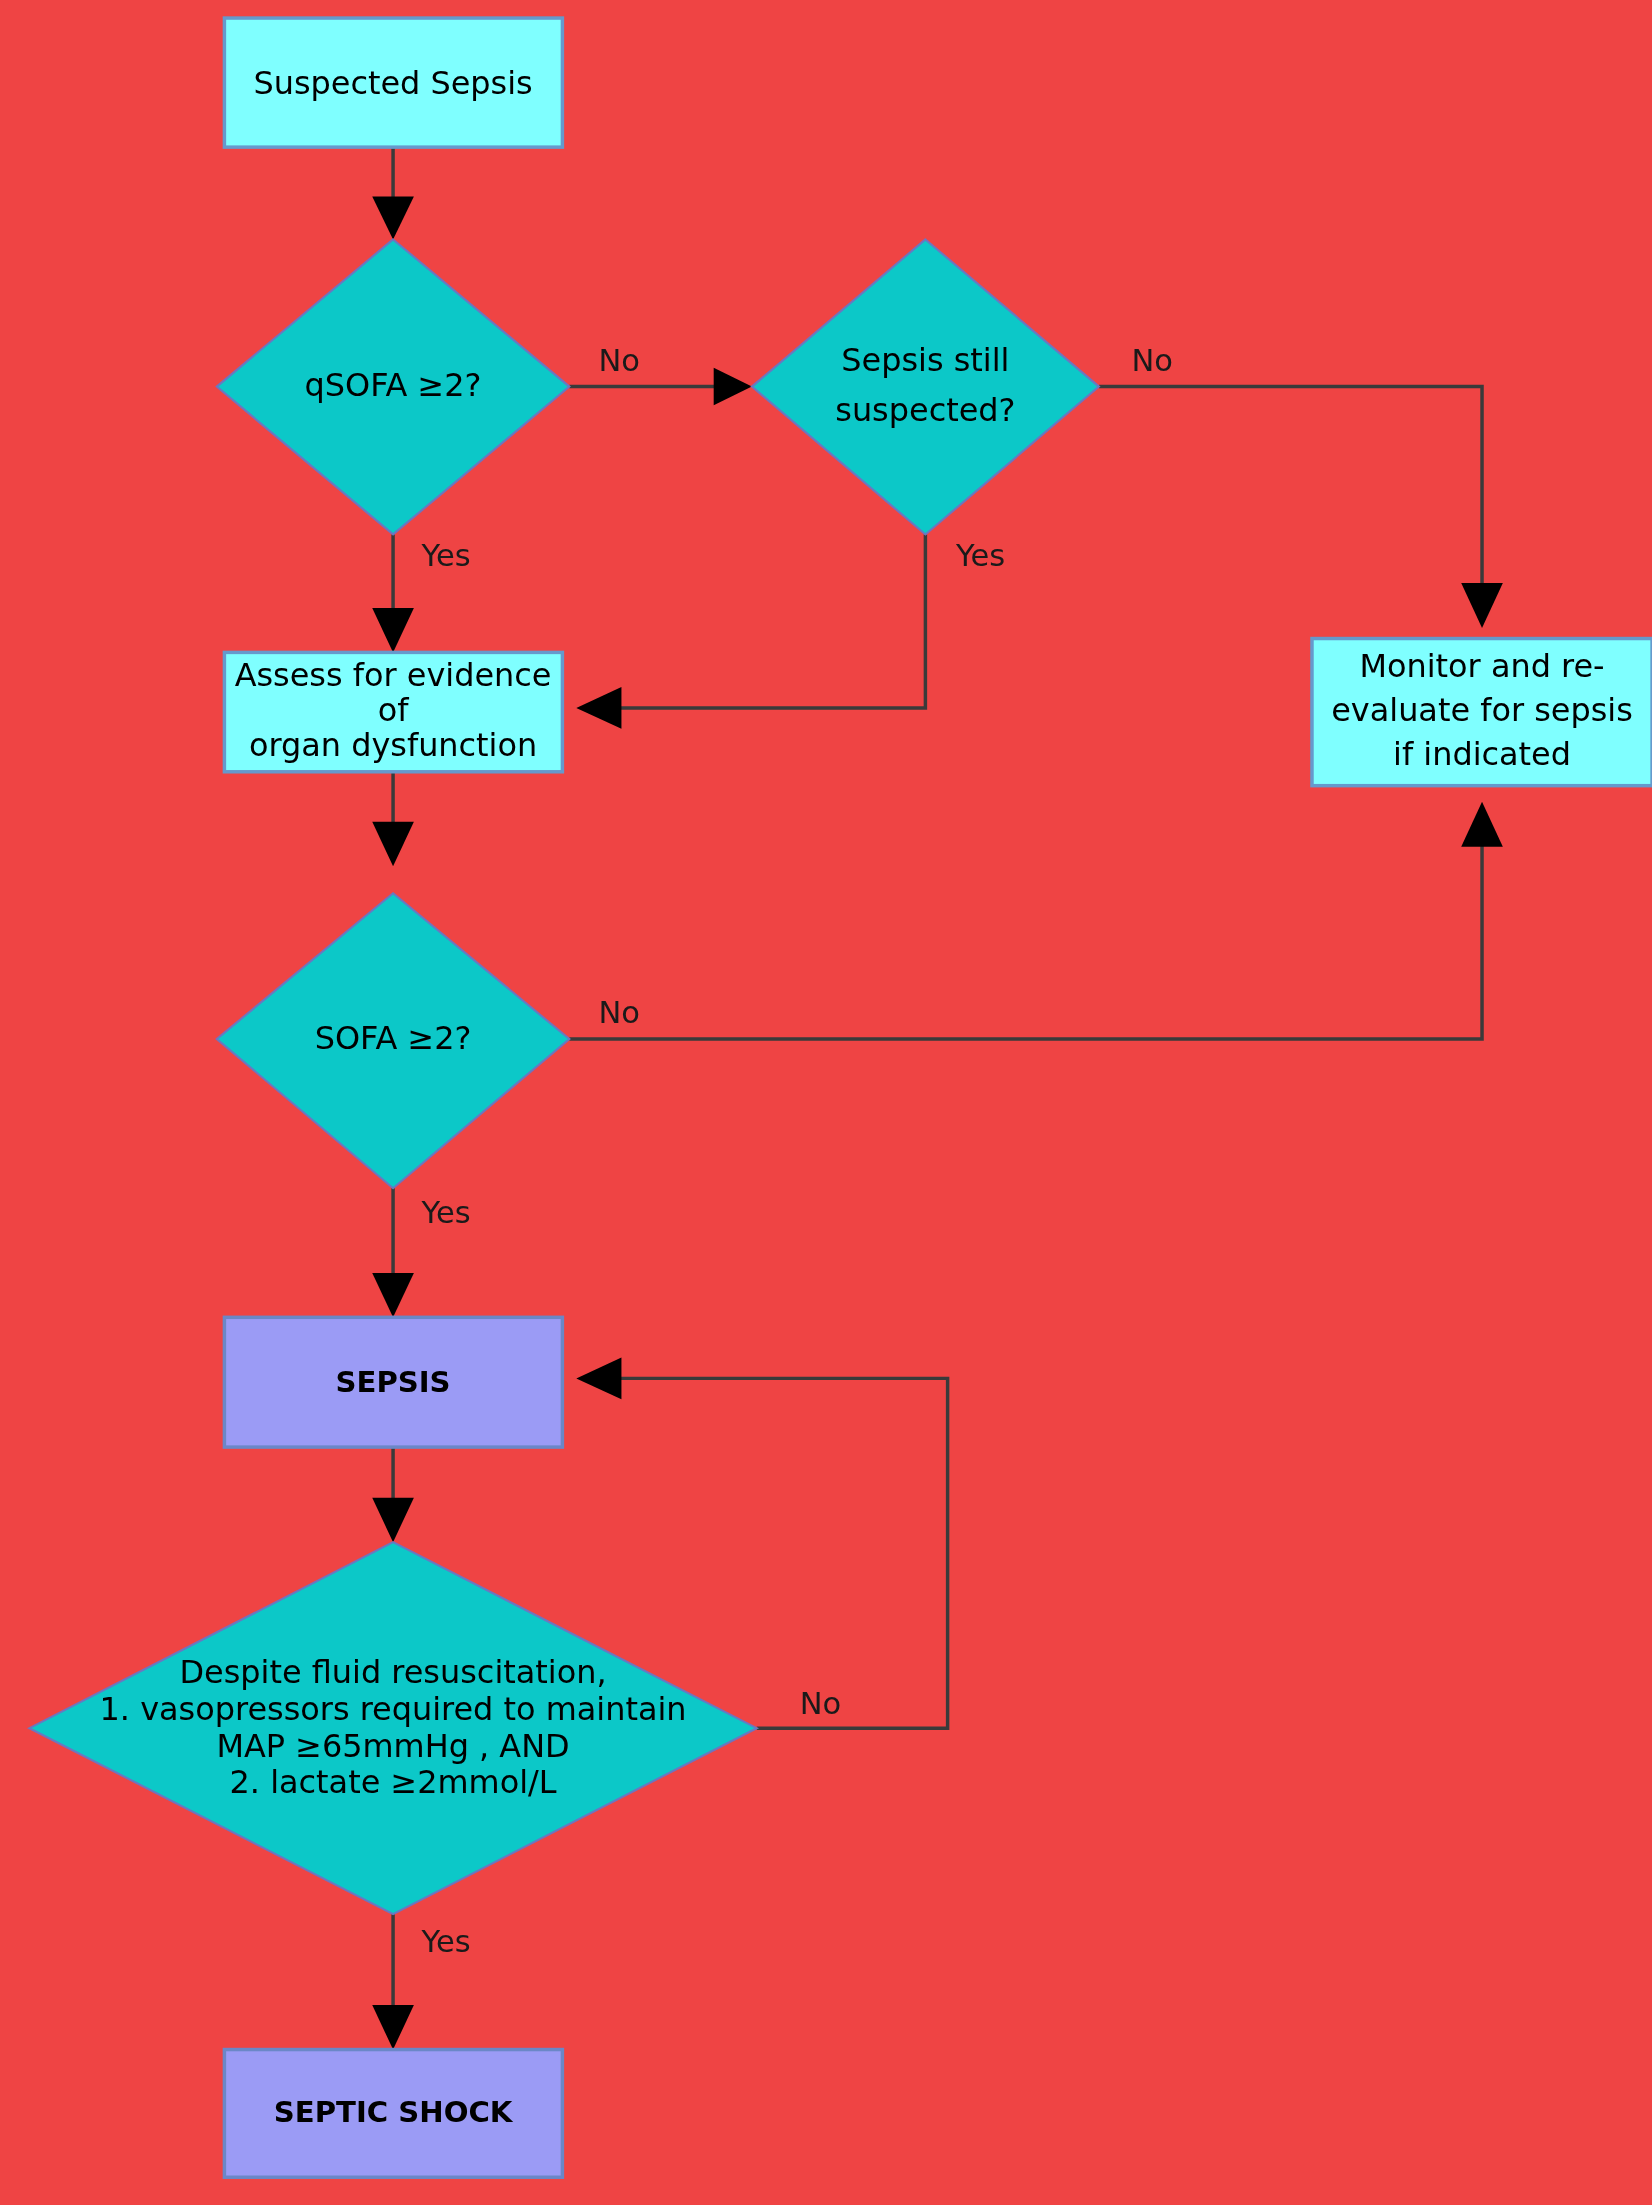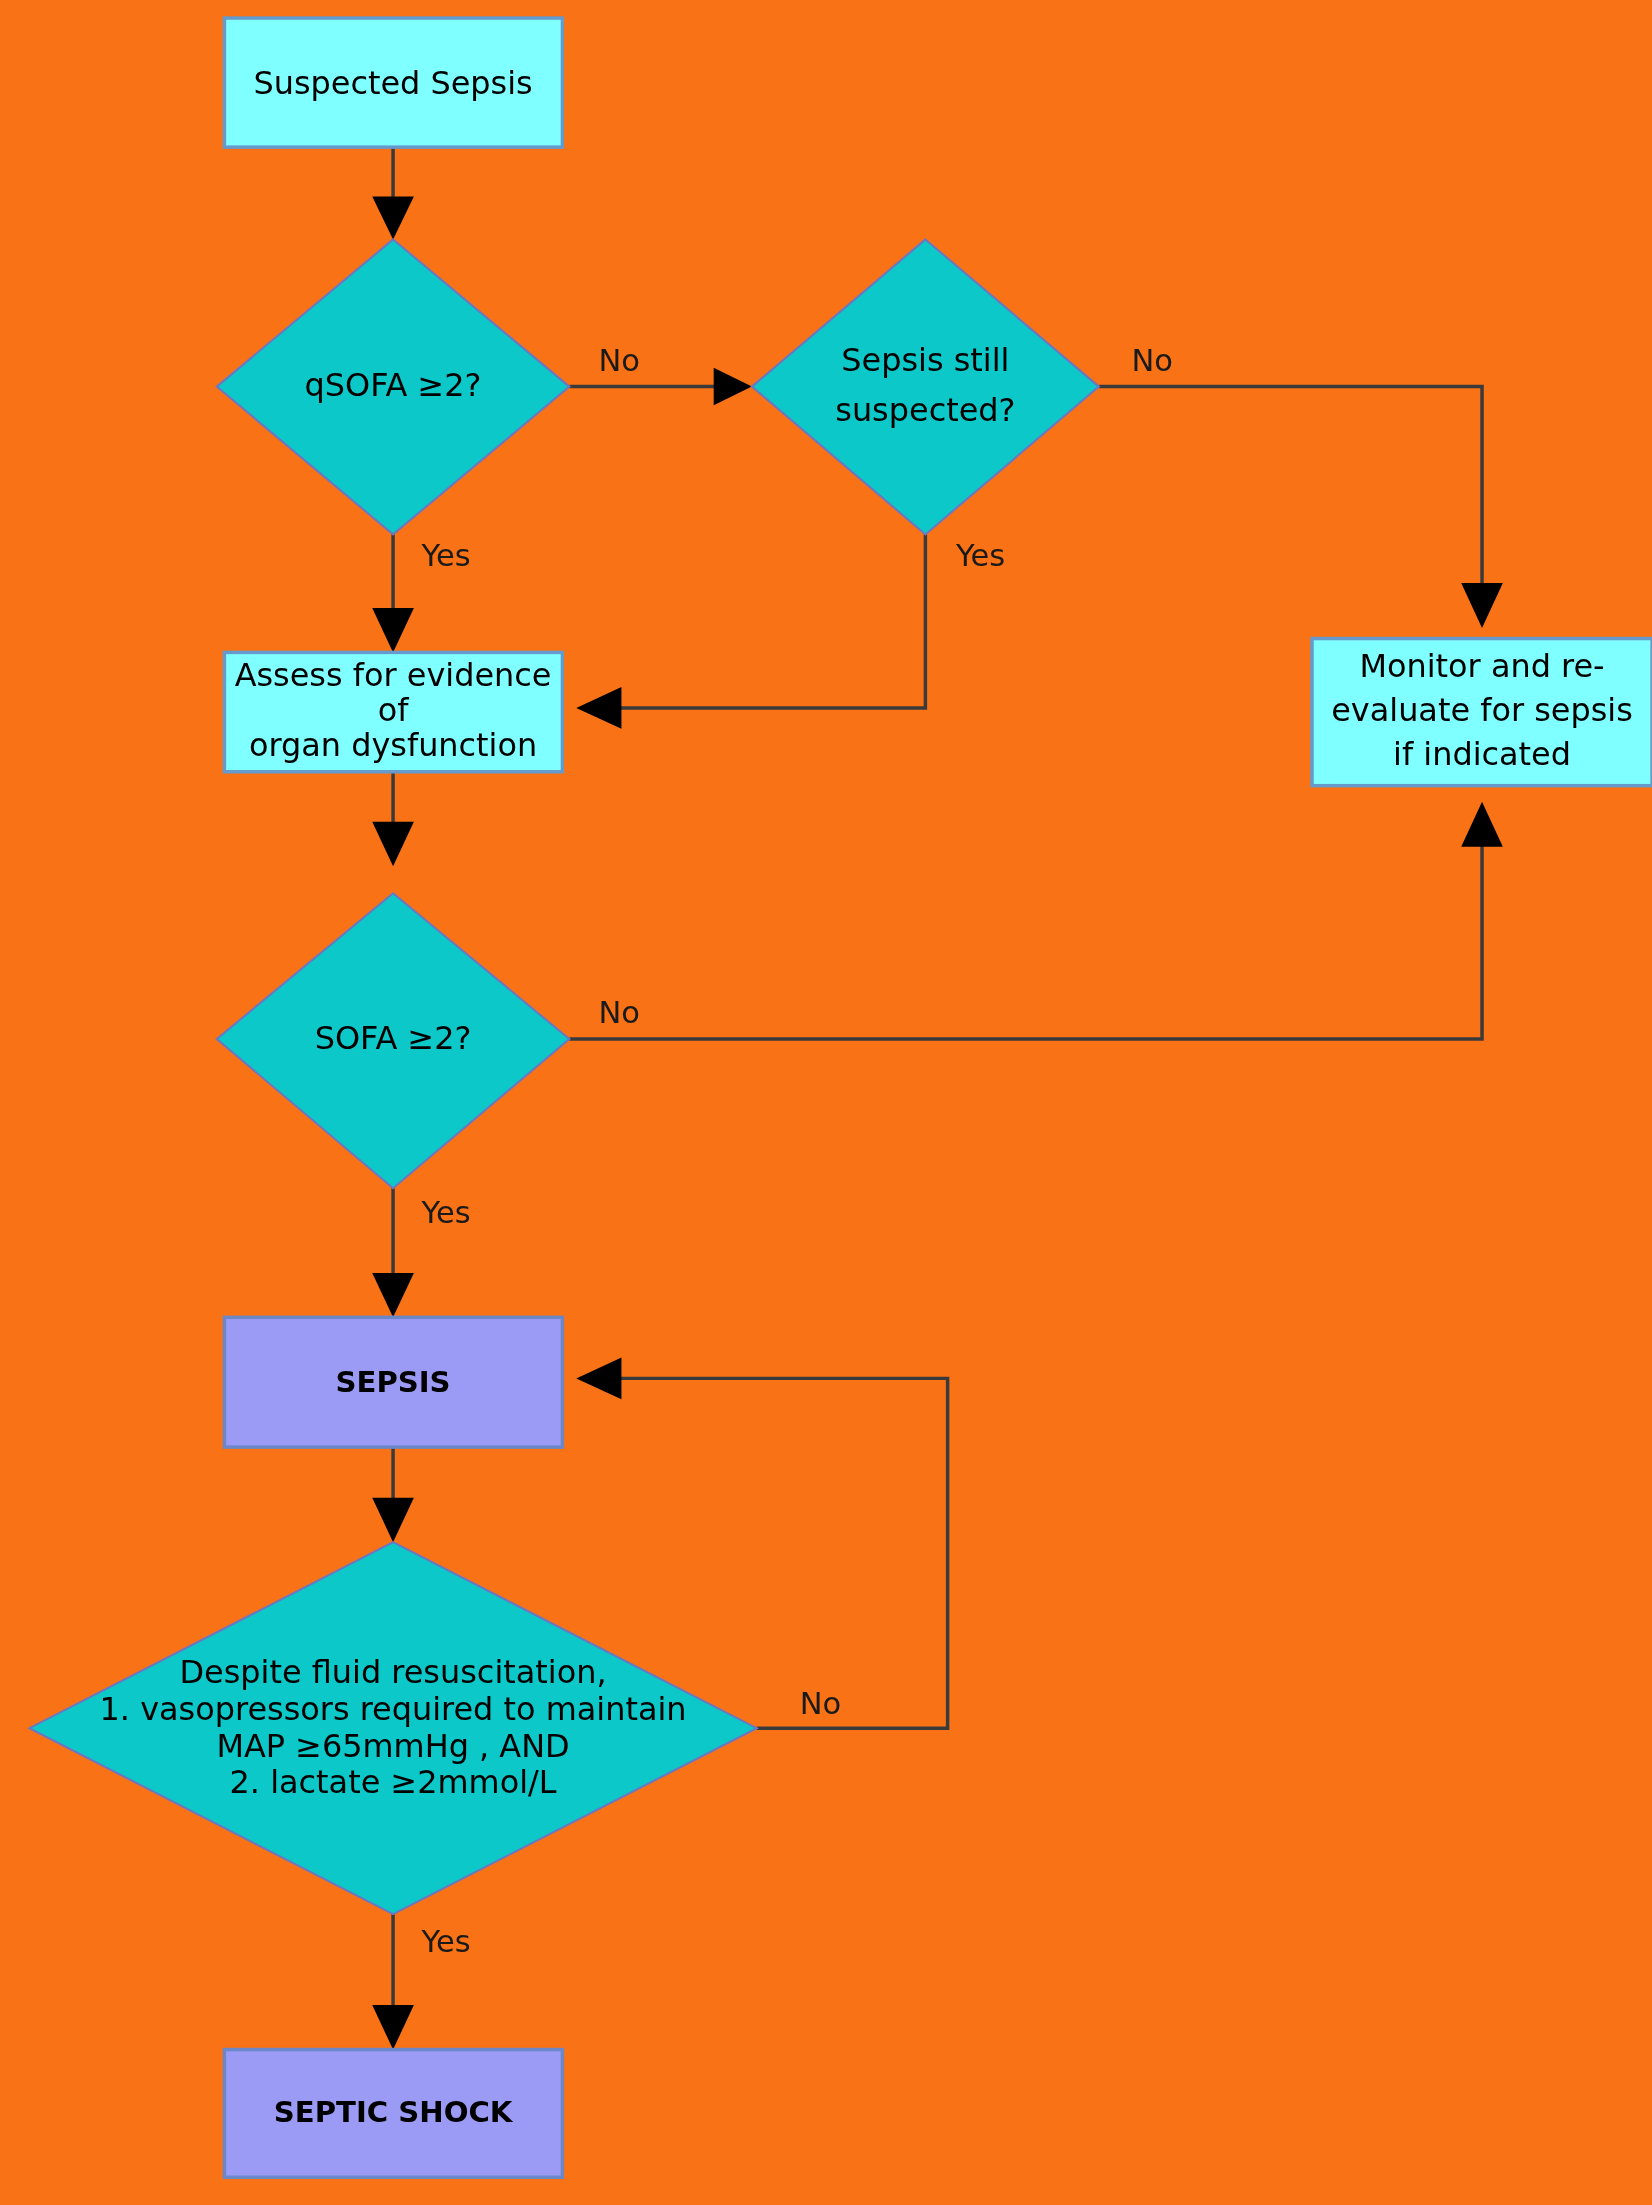--- a/index.html
+++ b/index.html
@@ -7,21 +7,21 @@
     padding: 0;
     background: #ffffff;
   }
   body {
     font-family: "DejaVu Sans", sans-serif;
   }
   #flowchart-root {
     position: relative;
     width: 1653px;
     height: 2205px;
-    background: #f97316;
+    background: #ef4444;
     overflow: hidden;
   }
   svg.flow {
     display: block;
     width: 1653px;
     height: 2205px;
   }
   .node-text {
     font-family: "DejaVu Sans", sans-serif;
     fill: #000000;

